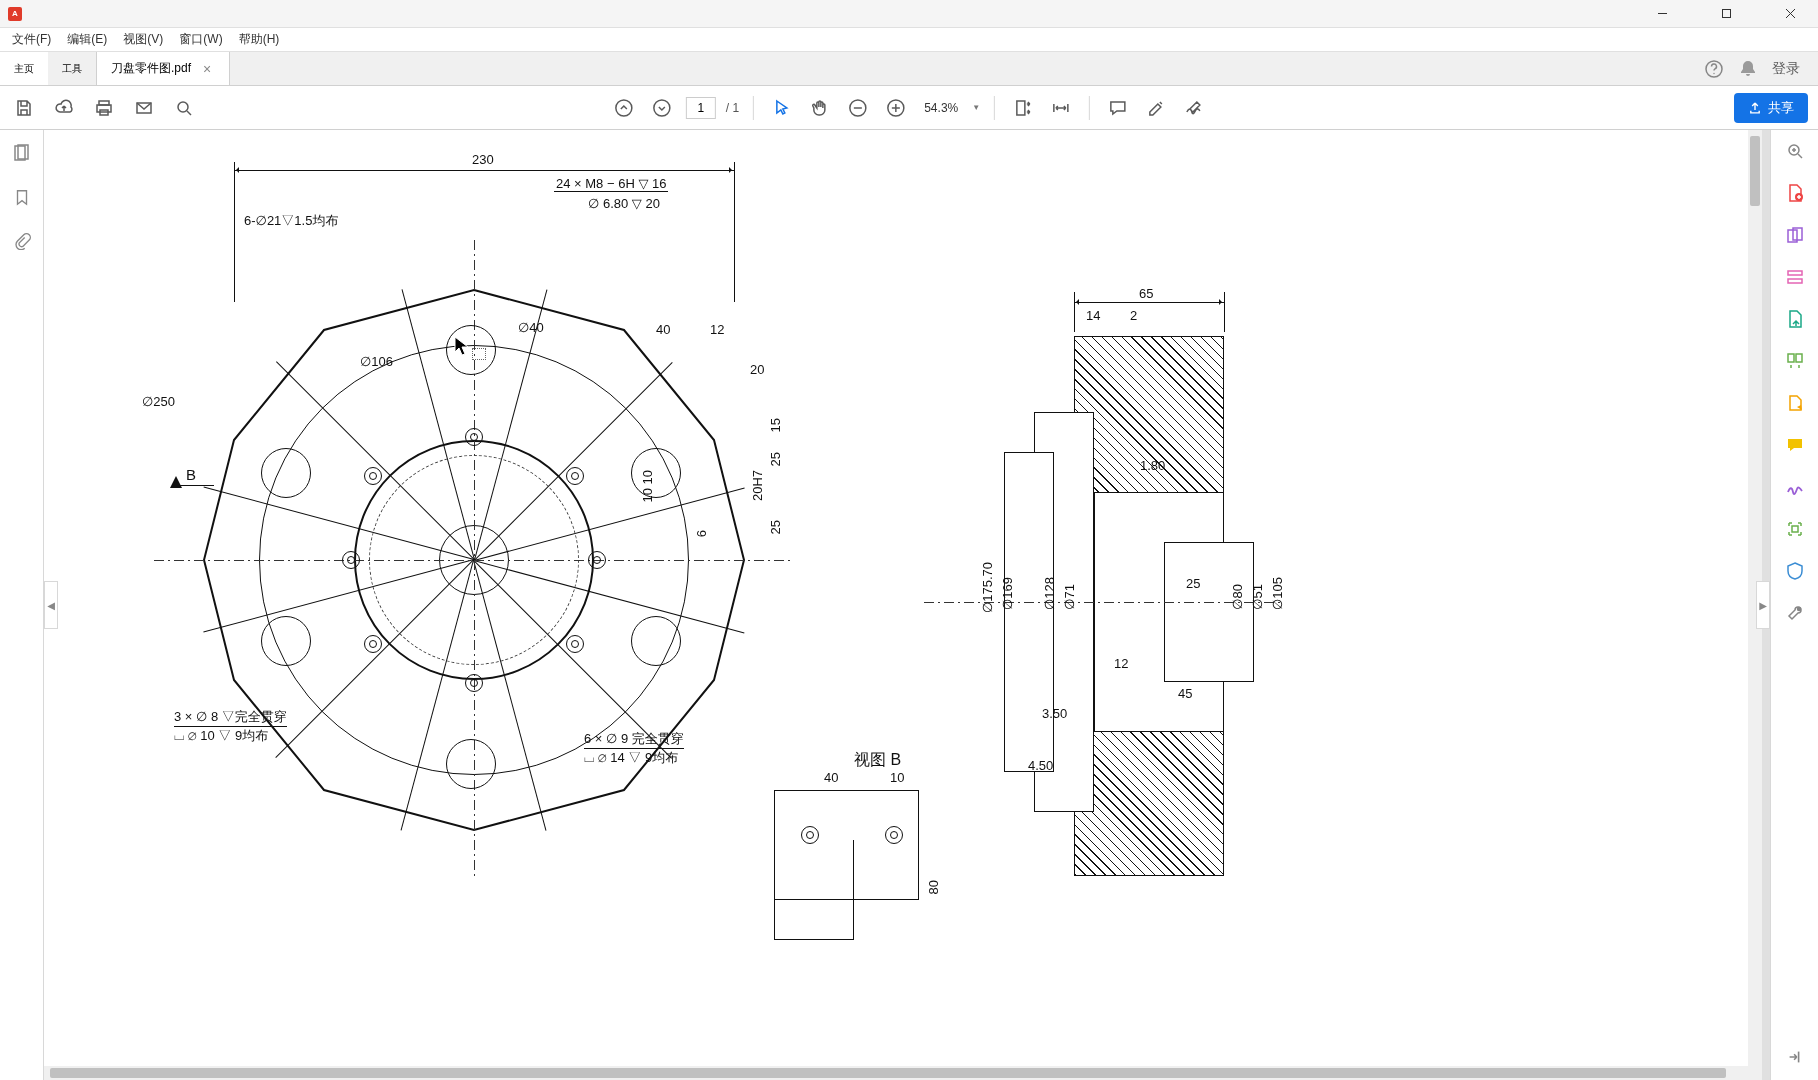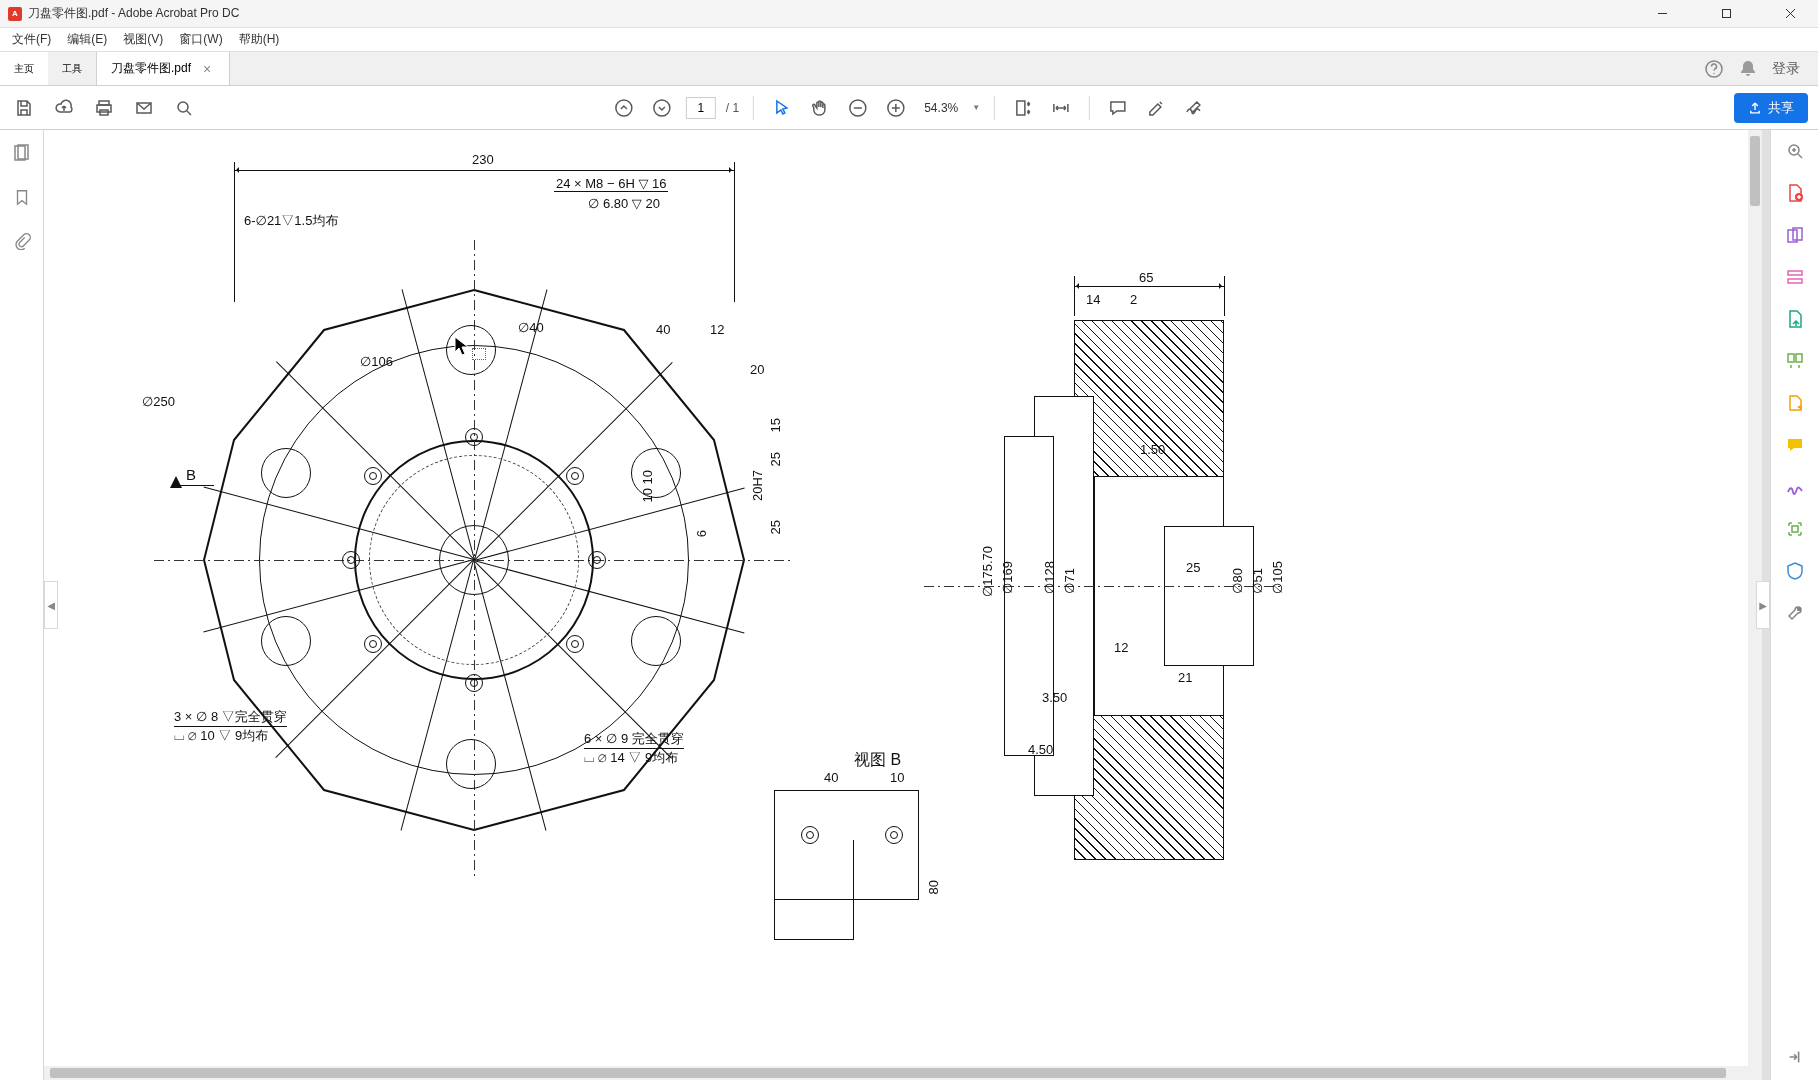--- a/index.html
+++ b/index.html
@@ -76,21 +76,21 @@
 .front-view .ctr { left: 50%; top: 50%; transform: translate(-50%,-50%); }
 .front-view .dash { border-style: dashed; border-width: 1px; border-color: #444; }
 .front-view .axis-h, .front-view .axis-v { position: absolute; background: repeating-linear-gradient(to right,#333 0 10px,transparent 10px 14px,#333 14px 16px,transparent 16px 20px); }
 .front-view .axis-h { left: -40px; right: -40px; top: 50%; height: 1px; }
 .front-view .axis-v { top: -40px; bottom: -40px; left: 50%; width: 1px; background: repeating-linear-gradient(to bottom,#333 0 10px,transparent 10px 14px,#333 14px 16px,transparent 16px 20px); }
 .bolt { position: absolute; width: 18px; height: 18px; border: 1px solid #111; border-radius: 50%; transform: translate(-50%,-50%); }
 .bolt::after { content: ""; position: absolute; inset: 4px; border: 1px solid #111; border-radius: 50%; }
 .wedge-line { position: absolute; left: 50%; top: 50%; width: 280px; height: 1px; background: #111; transform-origin: 0 0; }
 
 
-.side-view { position: absolute; left: 860px; top: 136px; width: 340px; height: 620px; }
+.side-view { position: absolute; left: 860px; top: 152px; width: 340px; height: 620px; }
 .side-view .r { position: absolute; border: 1.5px solid #111; background: #fff; }
 .side-view .hatch { background: repeating-linear-gradient(45deg,#111 0 1px,transparent 1px 7px); }
 .side-view .axis-h { position: absolute; left: -10px; right: -10px; top: 50%; height: 1px; background: repeating-linear-gradient(to right,#333 0 10px,transparent 10px 14px,#333 14px 16px,transparent 16px 20px); }
 .dim-line-top { position: absolute; height: 1px; background: #111; }
 .dim-line-top::before, .dim-line-top::after { content: ""; position: absolute; top: -3px; width: 0; height: 0; border: 3px solid transparent; }
 .dim-line-top::before { left: -1px; border-right-color: #111; }
 .dim-line-top::after { right: -1px; border-left-color: #111; }
 .ext-v { position: absolute; width: 1px; background: #111; }
 
 
@@ -98,21 +98,20 @@
 .detail-b .r { position: absolute; border: 1.5px solid #111; }
 
 
 .cursor-shown { position: absolute; left: 380px; top: 196px; }
 </style>
 </head>
 <body>
 
 <div class="titlebar">
   <span class="pdf-icon">A</span>
-  <span class="title-text">刀盘零件图.pdf - Adobe Acrobat Pro DC</span>
   <div class="win-controls">
     <div class="win-btn">
         <svg viewBox="0 0 11 11">
           <line x1="1" y1="5.5" x2="10" y2="5.5"></line>
         </svg>
       </div>
     <div class="win-btn">
         <svg viewBox="0 0 11 11">
           <rect x="1.5" y="1.5" width="8" height="8"></rect>
         </svg>
@@ -389,24 +388,24 @@
         <span class="dim-text" style="left:152px; top:16px;">14</span>
         <span class="dim-text" style="left:196px; top:16px;">2</span>
 
         <div class="r hatch" style="left:140px; top:44px; width:150px; height:540px;"></div>
         <div class="r" style="left:100px; top:120px; width:60px; height:400px; background:#fff;"></div>
         <div class="r" style="left:70px; top:160px; width:50px; height:320px; background:#fff;"></div>
         <div class="r" style="left:160px; top:200px; width:130px; height:240px; background:#fff;"></div>
         <div class="r" style="left:230px; top:250px; width:90px; height:140px; background:#fff;"></div>
         <div class="axis-h"></div>
 
-        <span class="dim-text" style="left:206px; top:166px;">1.50</span>
+        <span class="dim-text" style="left:206px; top:166px;">1.80</span>
         <span class="dim-text" style="left:252px; top:284px;">25</span>
         <span class="dim-text" style="left:180px; top:364px;">12</span>
-        <span class="dim-text" style="left:244px; top:394px;">21</span>
+        <span class="dim-text" style="left:244px; top:394px;">45</span>
         <span class="dim-text" style="left:108px; top:414px;">3.50</span>
         <span class="dim-text" style="left:94px; top:466px;">4.50</span>
 
         <span class="dim-text v" style="left:46px; top:270px;">∅175.70</span>
         <span class="dim-text v" style="left:66px; top:285px;">∅169</span>
         <span class="dim-text v" style="left:108px; top:285px;">∅128</span>
         <span class="dim-text v" style="left:128px; top:292px;">∅71</span>
 
         <span class="dim-text v" style="left:296px; top:292px;">∅80</span>
         <span class="dim-text v" style="left:316px; top:292px;">∅51</span>

